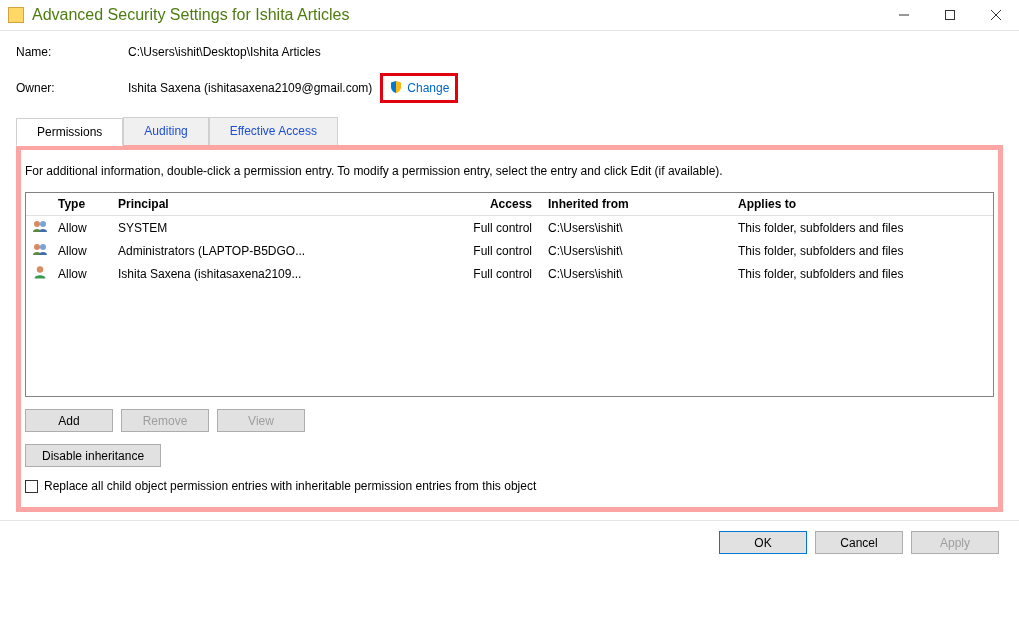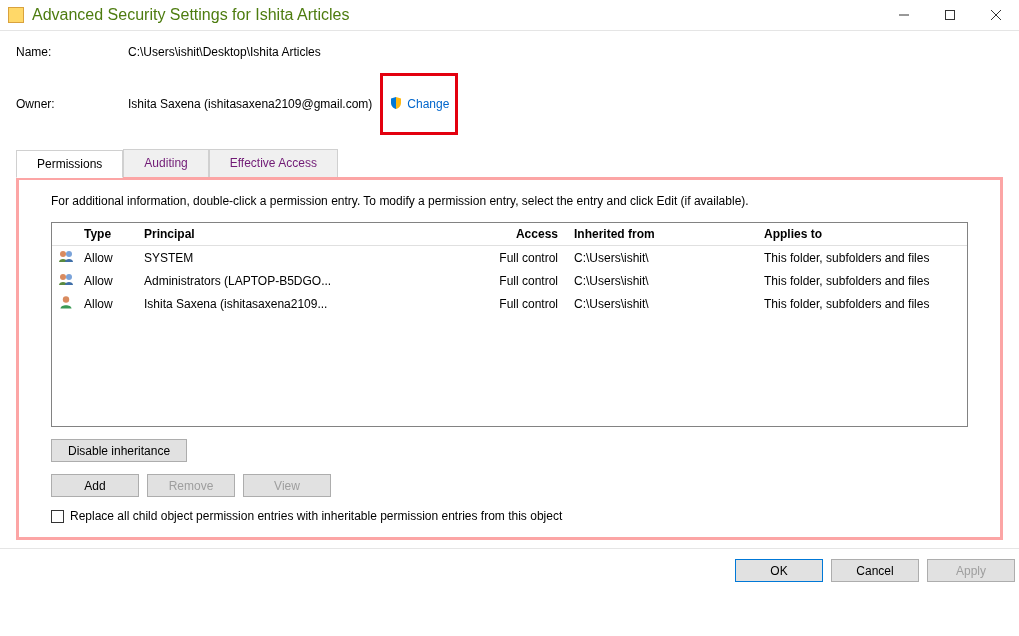--- a/index.html
+++ b/index.html
@@ -57,21 +57,21 @@
     }
     .info-label {
       width: 112px;
       color: #000;
     }
     .info-value {
       color: #000;
     }
     .change-box {
       border: 3px solid #e3000f;
-      padding: 20px 6px;
+      padding: 4px 6px;
       margin-left: 8px;
       display: inline-flex;
       align-items: center;
       gap: 4px;
     }
     .shield {
       display: inline-block;
       line-height: 1;
     }
     .change-link {
@@ -79,34 +79,34 @@
     }
     .tabs {
       display: flex;
       margin-top: 4px;
     }
     .tab {
       padding: 6px 20px;
       border: 1px solid #d0d0d0;
       border-bottom: none;
       background: #f0f0f0;
-      color: #701a75;
+      color: #1d4ed8;
       margin-right: 0;
       position: relative;
     }
     .tab.selected {
       background: #fff;
       color: #000;
       border-bottom: 1px solid #fff;
       z-index: 2;
       top: 1px;
     }
     .tab-panel {
-      border: 3px solid #fca5a5;
-      padding: 14px 32px;
+      border: 5px solid #fca5a5;
+      padding: 14px 4px;
       position: relative;
       top: 0;
     }
     .instruction {
       color: #000;
       margin-bottom: 14px;
     }
     .entries-label {
       color: #000;
       margin-bottom: 6px;
@@ -178,21 +178,21 @@
     .checkbox {
       width: 13px;
       height: 13px;
       border: 1px solid #333;
       background: #fff;
     }
     .footer {
       display: flex;
       justify-content: flex-end;
       gap: 8px;
-      padding: 10px 4px;
+      padding: 10px 20px;
       border-top: 1px solid #e5e5e5;
       margin-top: 8px;
     }
     .footer .btn {
       width: 88px;
     }
     .footer .btn.primary {
       border: 1px solid #0078d7;
       background: #e1e1e1;
     }
@@ -306,27 +306,27 @@
               <td class="principal-col">Ishita Saxena (ishitasaxena2109...</td>
               <td class="access-col">Full control</td>
               <td class="inherited-col">C:\Users\ishit\</td>
               <td class="applies-col">This folder, subfolders and files</td>
             </tr>
           </tbody>
       </table>
     </div>
 
     <div class="btn-row">
-      <div class="btn wide">Disable inheritance</div>
-    </div>
-
-    <div class="btn-row">
       <div class="btn">Add</div>
       <div class="btn disabled">Remove</div>
       <div class="btn disabled">View</div>
+    </div>
+
+    <div class="btn-row">
+      <div class="btn wide">Disable inheritance</div>
     </div>
 
     <div class="checkbox-row">
       <div class="checkbox"></div>
       <div>Replace all child object permission entries with inheritable permission entries from this object</div>
     </div>
   </div>
 </div>
 
 <div class="footer">

